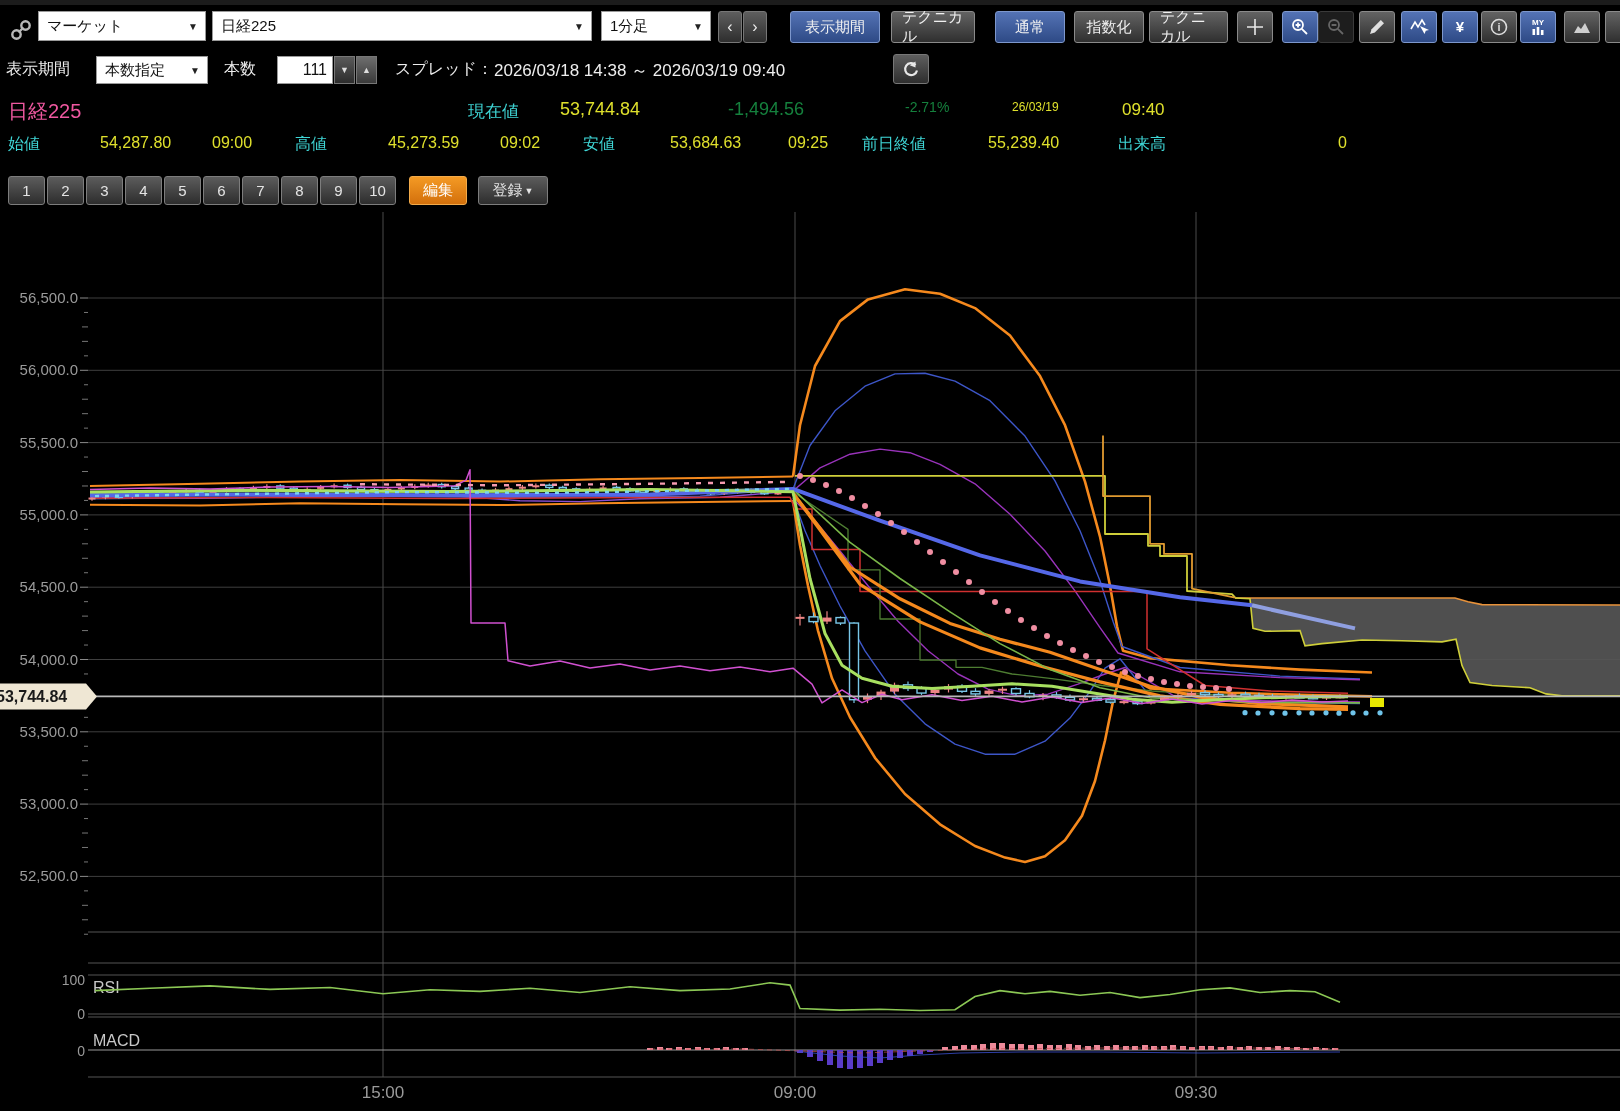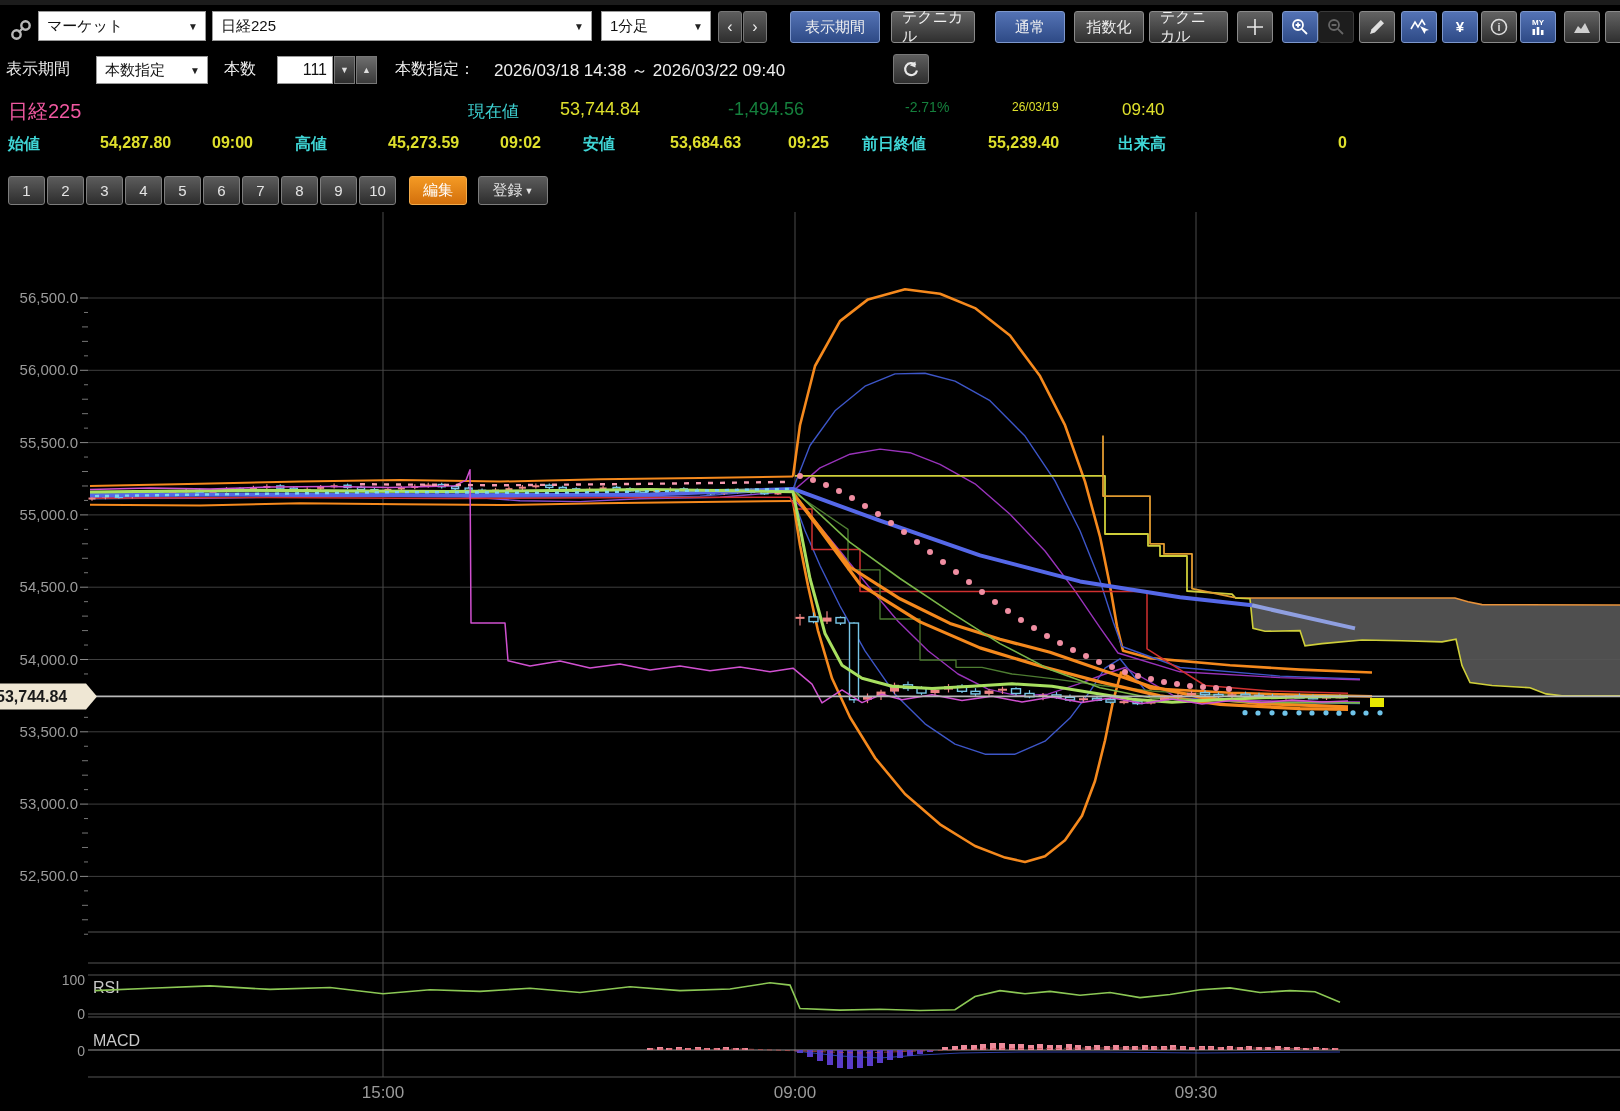--- a/index.html
+++ b/index.html
@@ -22,21 +22,21 @@
       border-radius:3px;background:linear-gradient(#636363,#2f2f2f);display:flex;align-items:center;justify-content:center;}
   .icobtn.active{background:linear-gradient(#5473b5,#2e4a86);border-color:#7d97cc;}
   .icobtn.disabled{background:#1d1d1d;border-color:#3a3a3a;}
   
   .tb2{position:absolute;left:0;top:49px;width:1620px;height:42px;background:#000;color:#eee;font-size:16px;}
   .tb2 .lbl{position:absolute;top:10px;}
   .spin{position:absolute;top:7px;width:21px;height:28px;box-sizing:border-box;border:1px solid #777;
       background:linear-gradient(#5a5a5a,#2c2c2c);color:#ddd;font-size:9px;display:flex;align-items:center;justify-content:center;}
   
   .q1{position:absolute;left:0;top:98px;width:1620px;height:30px;}
-  .q2{position:absolute;left:0;top:134px;width:1620px;height:28px;font-weight:bold;}
+  .q2{position:absolute;left:0;top:134px;width:1620px;height:28px;}
   .q1 span,.q2 span{position:absolute;white-space:nowrap;}
   .c-cyan{color:#3fd6d6;} .c-yel{color:#dfe02c;} .c-grn{color:#15803d;} .c-pink{color:#ef58a0;}
   
   .presets{position:absolute;left:0;top:174px;width:1620px;height:36px;}
   .numbtn{position:absolute;top:2px;width:37px;height:29px;box-sizing:border-box;border:1px solid #7d7d7d;
       border-radius:3px;background:linear-gradient(#5c5c5c,#2d2d2d);color:#e4e4e4;font-size:15px;
       display:flex;align-items:center;justify-content:center;}
   .editbtn{position:absolute;top:2px;left:409px;width:58px;height:29px;box-sizing:border-box;border:1px solid #f2aa4a;
       border-radius:3px;background:linear-gradient(#f49a24,#d3700c);color:#fff;font-size:15px;
       display:flex;align-items:center;justify-content:center;}
@@ -146,22 +146,22 @@
   <div class="tb2">
     <span class="lbl" style="left:6px">表示期間</span>
     <div class="dd" style="left:96px;top:7px;width:112px;height:28px">
       <span>本数指定</span>
       <span class="arr">▼</span>
     </div>
     <span class="lbl" style="left:224px">本数</span>
     <input style="position: absolute; left: 277px; top: 7px; width: 56px; height: 28px; box-sizing: border-box; border: 1px solid rgb(153, 153, 153); background: rgb(255, 255, 255); color: rgb(17, 17, 17); font-size: 16px; text-align: right; padding-right: 5px;" value="111">
     <div class="spin" style="left:334px">▼</div>
     <div class="spin" style="left:356px;background:linear-gradient(#6e6e6e,#3a3a3a)">▲</div>
-    <span class="lbl" style="left:395px">本数指定：</span>
-    <span class="lbl" style="left:494px;font-size:17px">2026/03/18 14:38 ～ 2026/03/22 09:40</span>
+    <span class="lbl" style="left:395px">スプレッド：</span>
+    <span class="lbl" style="left:494px;font-size:17px">2026/03/18 14:38 ～ 2026/03/19 09:40</span>
     <div style="position:absolute;left:893px;top:5px;width:36px;height:30px;box-sizing:border-box;border:1px solid #777;border-radius:3px;background:linear-gradient(#5e5e5e,#2e2e2e);display:flex;align-items:center;justify-content:center">
       <svg width="18" height="18" viewBox="0 0 18 18">
         <path d="M13.5 5 A 6 6 0 1 0 15 10.5" fill="none" stroke="#e8e8e8" stroke-width="2.2"></path>
         <path d="M13.5 1.5 L13.5 7.5 L7.8 5.2 Z" fill="#e8e8e8"></path>
       </svg>
     </div>
   </div>
 
   <div class="q1">
     <span class="c-pink" style="left:8px;font-size:20px">日経225</span>

